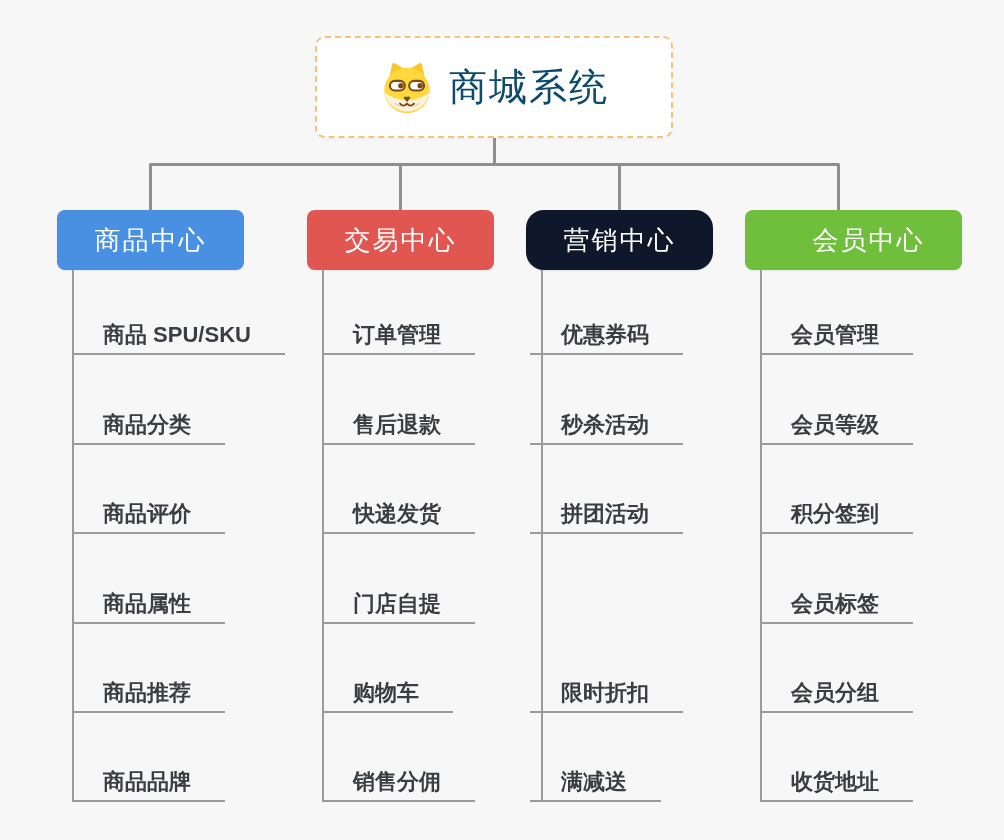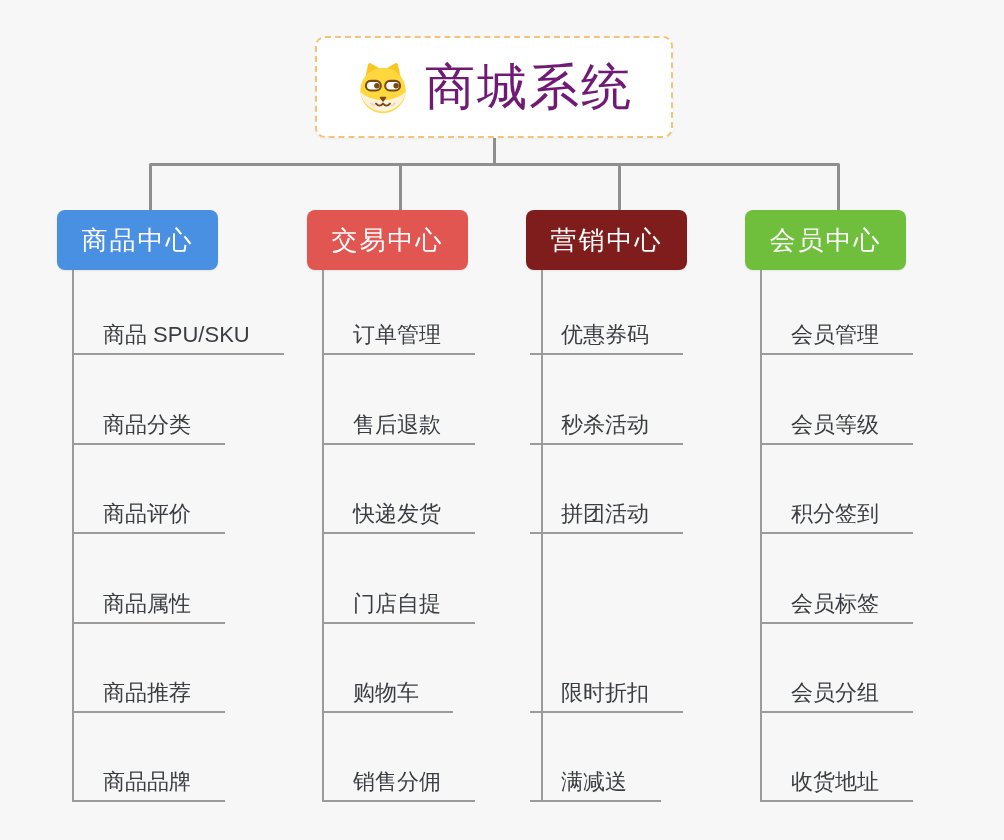--- a/index.html
+++ b/index.html
@@ -13,37 +13,37 @@
   .hbar{left:149px;top:163px;width:691px;height:3px;border-radius:2px;}
   .drop{top:165px;width:3px;height:45px;}
   .drop-0{left:149px}.drop-1{left:399px}.drop-2{left:618px}.drop-3{left:837px}
   
   .root-node{
     position:absolute;left:315px;top:36px;width:358px;height:102px;
     background:#ffffff;border:2px dashed #f3c379;border-radius:10px;
     box-sizing:border-box;display:flex;align-items:center;justify-content:center;
     gap:14px;box-shadow:0 1px 3px rgba(0,0,0,.05);
   }
-  .root-title{font-size:50px;color:#701a75;letter-spacing:2px;}
+  .root-title{font-size:38px;color:#0c4a6e;letter-spacing:2px;}
   .dog{width:56px;height:56px;display:inline-flex;}
   
   .branch-node{
-    position:absolute;top:210px;width:161px;height:60px;border-radius:8px;
+    position:absolute;top:210px;width:187px;height:60px;border-radius:8px;
     display:flex;align-items:center;justify-content:center;
     color:#ffffff;font-size:26px;letter-spacing:2px;
     box-shadow:0 1px 2px rgba(0,0,0,.08);
   }
   .b0{left:57px}.b1{left:307px}.b2{left:526px}.b3{left:745px}
   
   .spine{position:absolute;top:270px;width:2px;height:532px;background:#9b9b9b;}
   .sp0{left:72px}.sp1{left:322px}.sp2{left:541px}.sp3{left:760px}
   
   .leaf{
     position:absolute;font-size:22px;line-height:26px;color:#3a3d41;
-    padding:0 34px 5px 31px;border-bottom:2px solid #9b9b9b;white-space:nowrap;
+    padding:0 34px 5px 31px;border-bottom:2px solid #9b9b9b;white-space:nowrap;font-weight:bold;
   }
   .c0{left:72px}.c1{left:322px}.c2{left:530px}.c3{left:760px}
   .r0{top:322px}.r1{top:412px}.r2{top:501px}.r3{top:591px}.r4{top:680px}.r5{top:769px}
 </style>
 </head>
 <body>
 
 <div class="canvas">
 
   <div class="conn stem"></div>
@@ -71,24 +71,24 @@
     </span>
     <span class="root-title">商城系统</span>
   </div>
 
   <div class="branch-node b0" style="background: rgb(74, 144, 226);">
       <span>商品中心</span>
     </div>
   <div class="branch-node b1" style="background: rgb(226, 86, 82);">
       <span>交易中心</span>
     </div>
-  <div class="branch-node b2" style="background: #7f1d1d;">
+  <div class="branch-node b2" style="background: #0f172a; border-radius: 18px;">
       <span>营销中心</span>
     </div>
-  <div class="branch-node b3" style="background: rgb(111, 191, 61);">
+  <div class="branch-node b3" style="background: rgb(111, 191, 61); padding-left: 30px;">
       <span>会员中心</span>
     </div>
 
   <div class="spine sp0"></div>
   <div class="spine sp1"></div>
   <div class="spine sp2"></div>
   <div class="spine sp3"></div>
 
   <div class="leaf c0 r0">商品 SPU/SKU</div>
   <div class="leaf c0 r1">商品分类</div>

